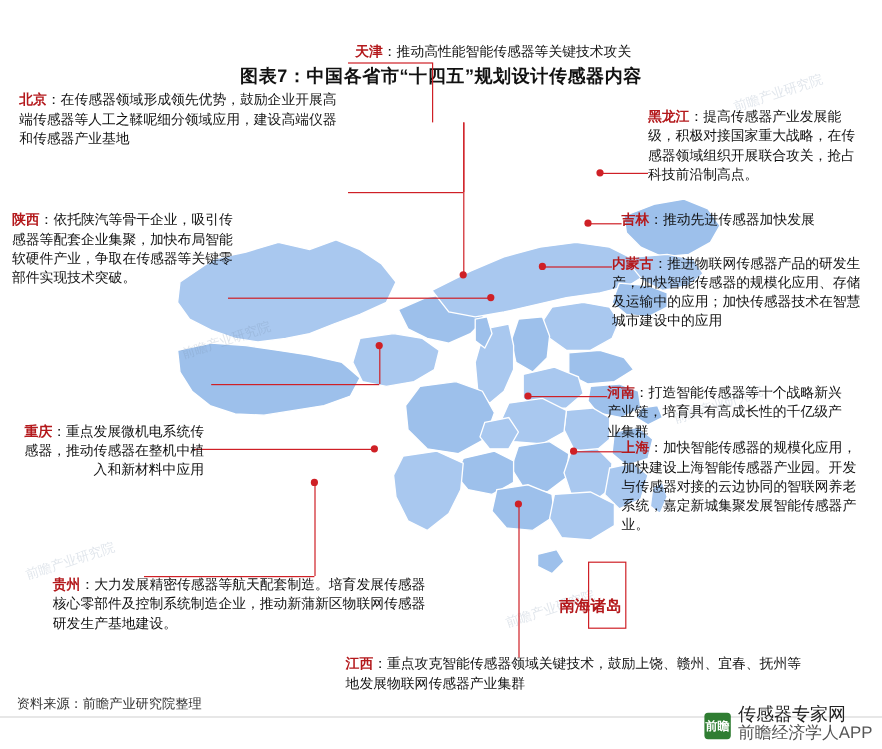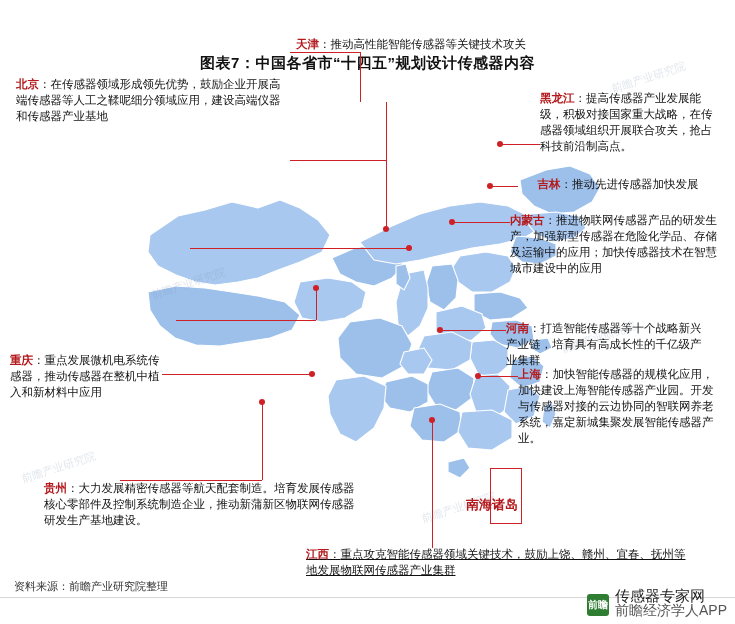--- a/index.html
+++ b/index.html
@@ -216,47 +216,50 @@
   </div>
 
   <div class="callout" style="left:296px;top:6px;width:250px;">
     <span class="lead">天津</span><span>：</span><span>推动高性能智能传感器等关键技术攻关</span>
   </div>
 
   <div class="callout" style="left:540px;top:60px;width:180px;">
     <span class="lead">黑龙江</span><span>：</span><span>提高传感器产业发展能级，积极对接国家重大战略，在传感器领域组织开展联合攻关，抢占科技前沿制高点。</span>
   </div>
 
-  <div class="callout" style="left:518px;top:146px;width:200px;text-align:center;">
+  <div class="callout" style="left:518px;top:146px;width:200px;">
     <span class="lead">吉林</span><span>：</span><span>推动先进传感器加快发展</span>
   </div>
 
   <div class="callout" style="left:510px;top:182px;width:212px;">
-    <span class="lead">内蒙古</span><span>：</span><span>推进物联网传感器产品的研发生产，加强新型传感器在危险化学品、存储及运输中的应用；加快传感器技术在智慧城市建设中的应用</span>
-  </div>
-
-
-
-  <div class="callout" style="left:10px;top:322px;width:160px;">
+    <span class="lead">内蒙古</span><span>：</span><span>推进物联网传感器产品的研发生产，加快智能传感器的规模化应用、存储及运输中的应用；加快传感器技术在智慧城市建设中的应用</span>
+  </div>
+
+  <div class="callout" style="left:10px;top:146px;width:184px;">
+    <span class="lead">陕西</span><span>：</span><span>依托陕汽等骨干企业，吸引传感器等配套企业集聚，加快布局智能软硬件产业，争取在传感器等关键零部件实现技术突破。</span>
+  </div>
+
+
+  <div class="callout" style="left:10px;top:322px;width:160px;text-align:right;">
     <span class="lead">重庆</span><span>：</span><span>重点发展微机电系统传感器，推动传感器在整机中植入和新材料中应用</span>
   </div>
 
   <div class="callout" style="left:506px;top:290px;width:204px;">
     <span class="lead">河南</span><span>：</span><span>打造智能传感器等十个战略新兴产业链，培育具有高成长性的千亿级产业集群</span>
   </div>
 
   <div class="callout" style="left:518px;top:336px;width:206px;">
     <span class="lead">上海</span><span>：</span><span>加快智能传感器的规模化应用，加快建设上海智能传感器产业园。开发与传感器对接的云边协同的智联网养老系统，嘉定新城集聚发展智能传感器产业。</span>
   </div>
 
   <div class="callout" style="left:44px;top:450px;width:320px;">
     <span class="lead">贵州</span><span>：</span><span>大力发展精密传感器等航天配套制造。培育发展传感器核心零部件及控制系统制造企业，推动新蒲新区物联网传感器研发生产基地建设。</span>
   </div>
 
-  <div class="callout" style="left:306px;top:516px;width:380px;text-decoration:underline;">
+  <div class="callout" style="left:288px;top:516px;width:380px;">
     <span class="lead">江西</span><span>：</span><span>重点攻克智能传感器领域关键技术，鼓励上饶、赣州、宜春、抚州等地发展物联网传感器产业集群</span>
   </div>
 
 </div>
 
 <div class="footer-line"></div>
 <div class="footer">资料来源：前瞻产业研究院整理</div>
 
 <div class="brandbar">
   <div class="brand-logo">前瞻</div>

